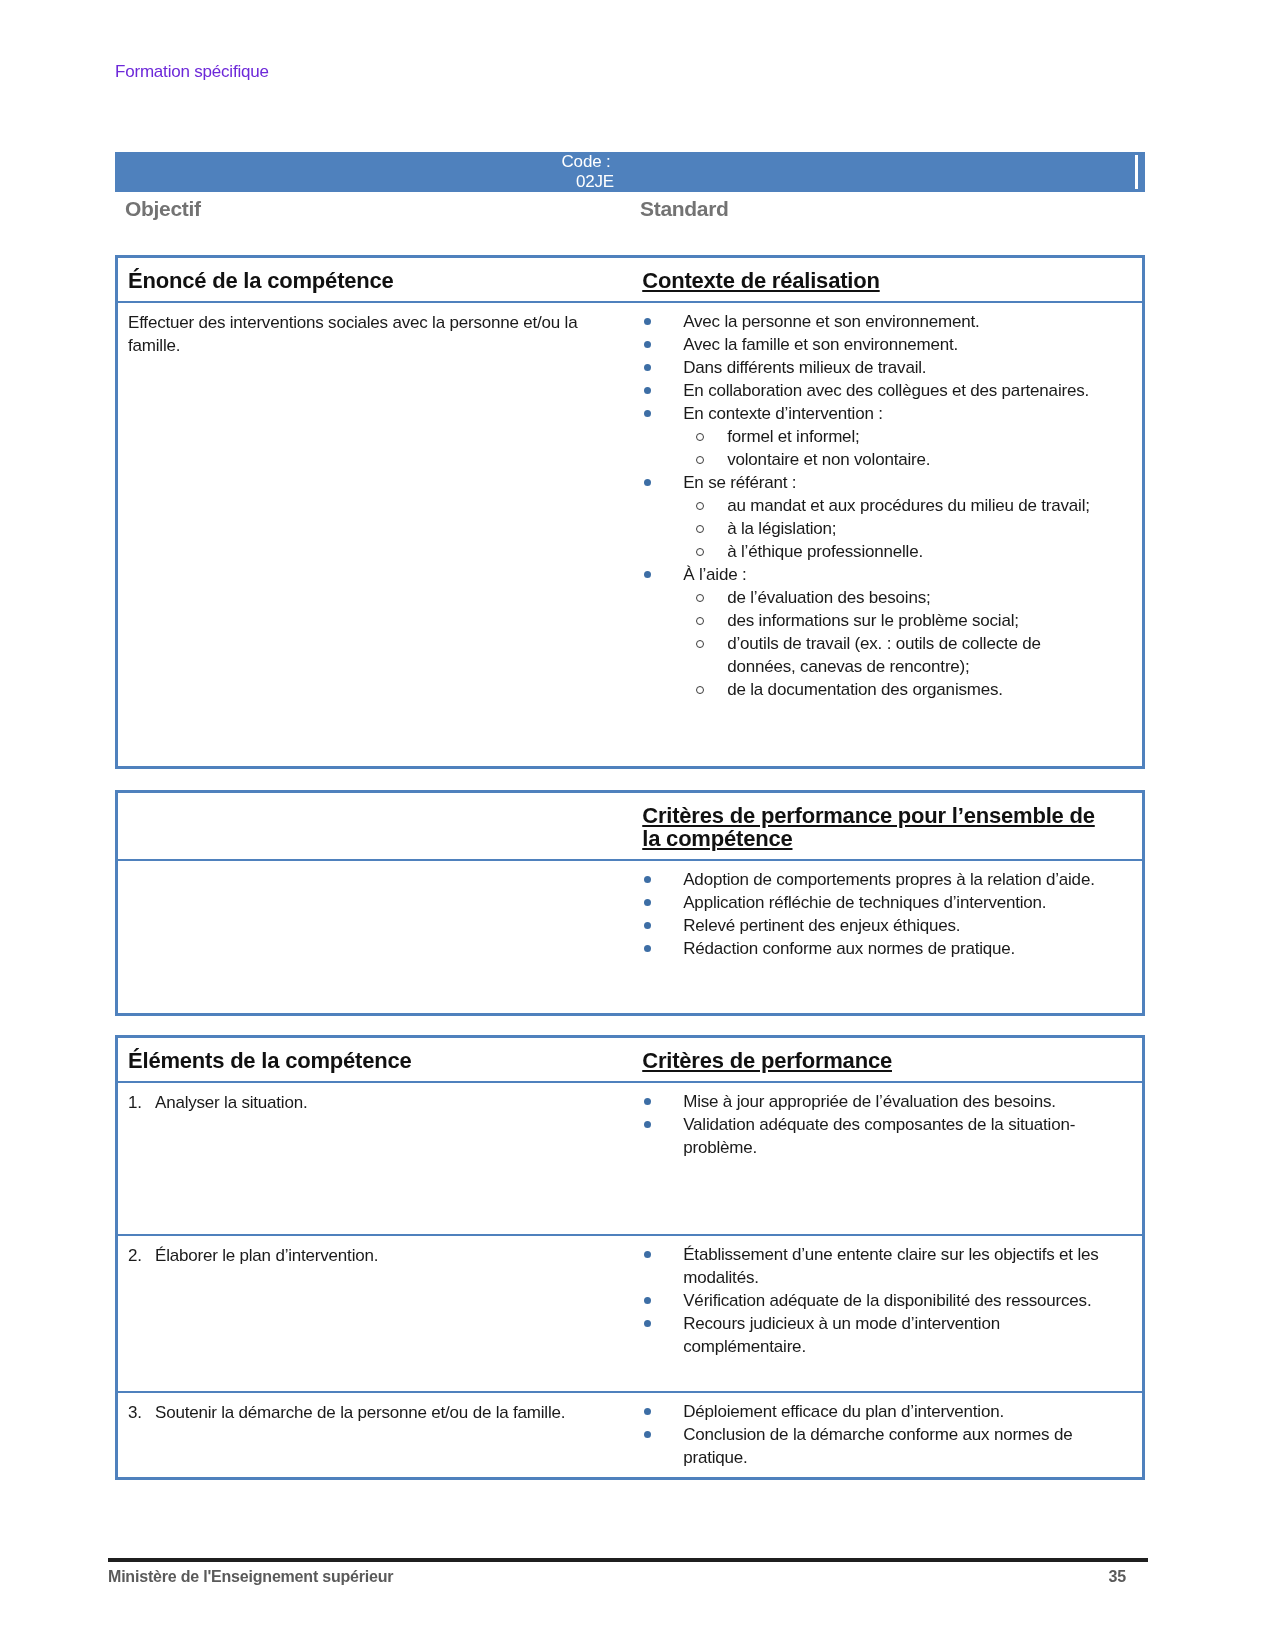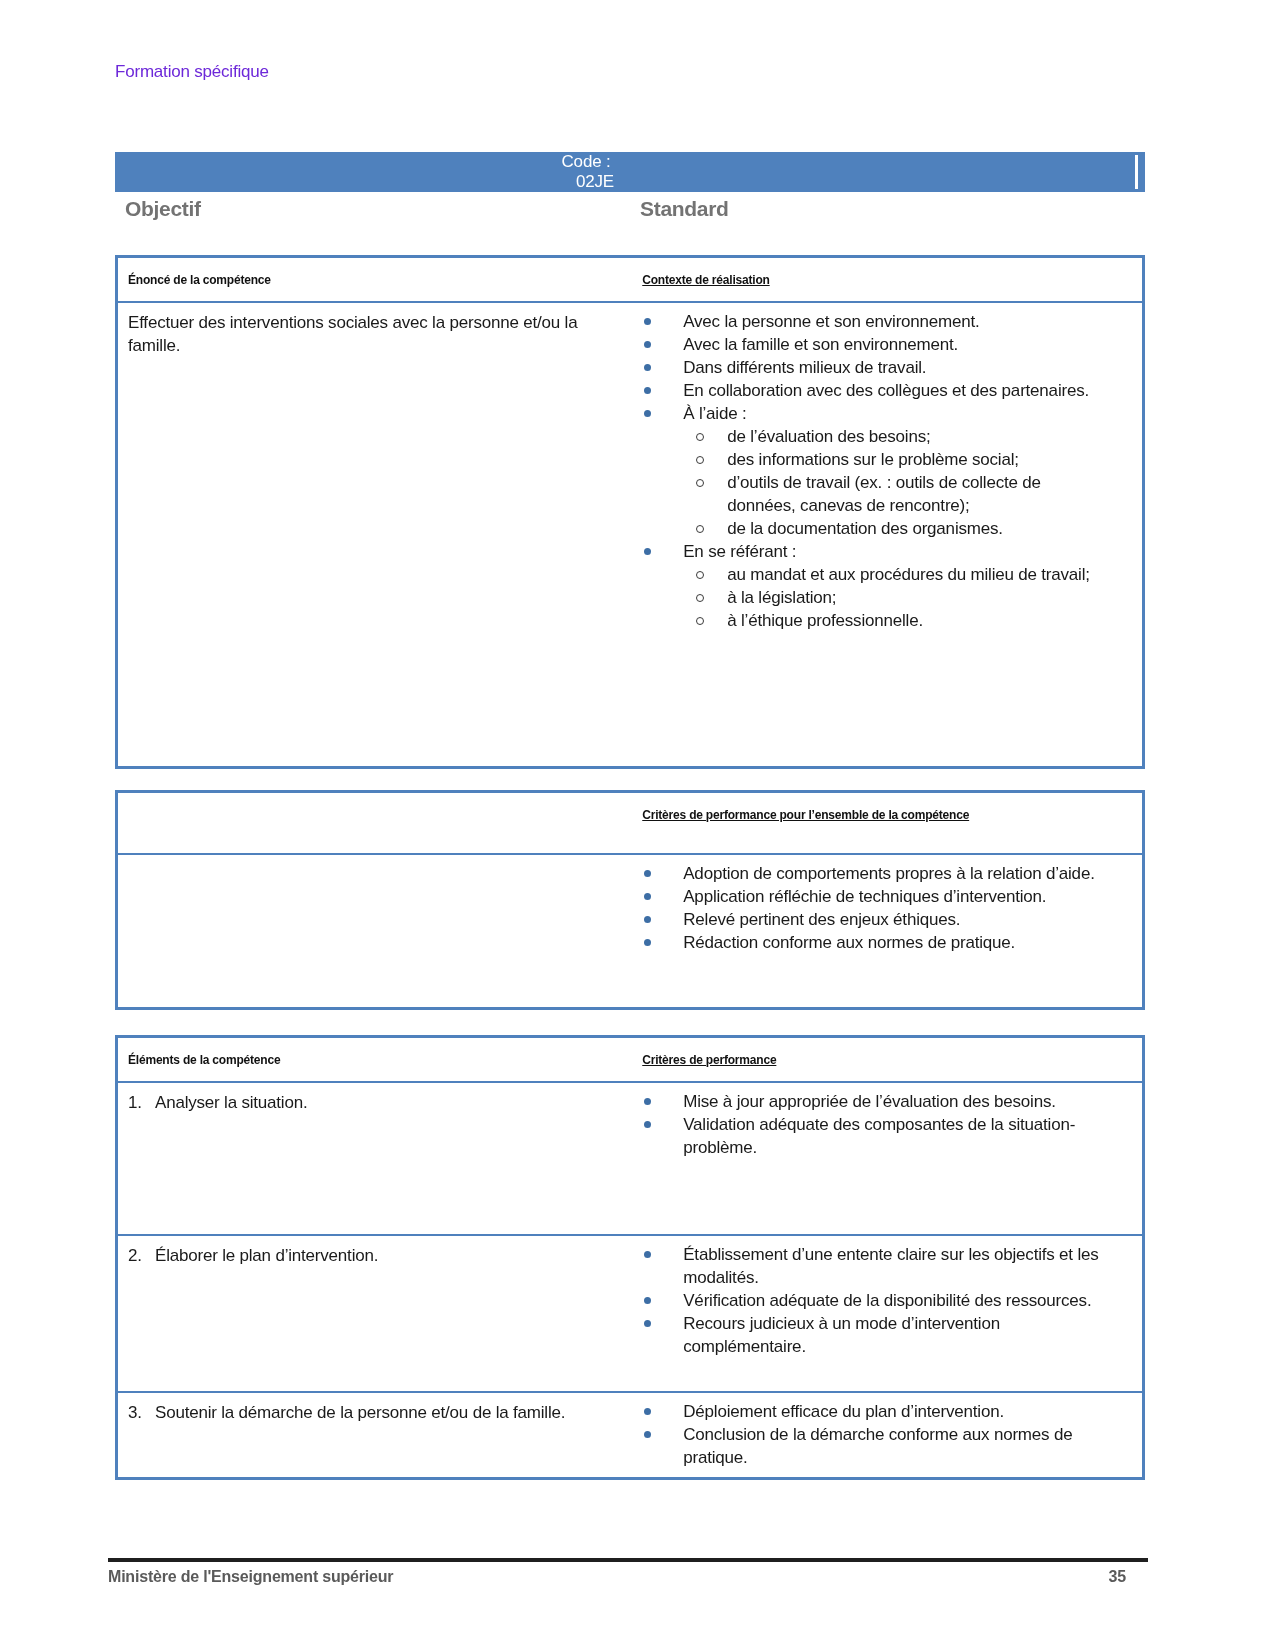--- a/index.html
+++ b/index.html
@@ -24,21 +24,21 @@
   .heading{font-size:21px;font-weight:bold;color:#737373;letter-spacing:-0.3px;}
   .heading-objectif{top:197px;left:125px;}
   .heading-standard{top:197px;left:640px;}
   
   .tbl{left:115px;width:1030px;border:3px solid #4f81bd;box-sizing:border-box;background:#fff;}
   .tbl1{top:255px;}
   .tbl2{top:790px;}
   .tbl3{top:1035px;}
   .row{display:grid;grid-template-columns:51% 49%;box-sizing:border-box;}
   .hrow{border-bottom:2px solid #4f81bd;}
-  .hcell{font-size:12px;font-weight:bold;color:#111;line-height:23px;box-sizing:border-box;}
+  .hcell{font-size:22px;font-weight:bold;color:#111;line-height:23px;box-sizing:border-box;}
   .hcell.l{padding:11px 20px 9px 10px;}
   .hcell.r{padding:11px 30px 9px 2px;text-decoration:underline;}
   .cellL{font-size:17px;line-height:23px;box-sizing:border-box;padding:8px 60px 8px 10px;}
   .cellR{box-sizing:border-box;padding:7px 40px 8px 0;}
   .t1-body{min-height:463px;}
   .t2-head{min-height:62px;}
   .t2-body{min-height:152px;}
   .t3-hrow{min-height:40px;}
   .t3-row1{min-height:151px;}
   .t3-row2{min-height:157px;}
@@ -98,54 +98,68 @@
         </div>
         <div class="b1">
           <span class="dot"></span>
           <div>
             <div>En collaboration avec des collègues et des partenaires.</div>
           </div>
         </div>
         <div class="b1">
           <span class="dot"></span>
           <div>
+            <div>En contexte d’intervention :</div>
+            <div class="b2">
+              <span class="circ"></span>
+              <div>formel et informel;</div>
+            </div>
+            <div class="b2">
+              <span class="circ"></span>
+              <div>volontaire et non volontaire.</div>
+            </div>
+          </div>
+        </div>
+        <div class="b1">
+          <span class="dot"></span>
+          <div>
+            <div>En se référant :</div>
+            <div class="b2">
+              <span class="circ"></span>
+              <div>au mandat et aux procédures du milieu de travail;</div>
+            </div>
+            <div class="b2">
+              <span class="circ"></span>
+              <div>à la législation;</div>
+            </div>
+            <div class="b2">
+              <span class="circ"></span>
+              <div>à l’éthique professionnelle.</div>
+            </div>
+          </div>
+        </div>
+        <div class="b1">
+          <span class="dot"></span>
+          <div>
             <div>À l’aide :</div>
             <div class="b2">
               <span class="circ"></span>
               <div>de l’évaluation des besoins;</div>
             </div>
             <div class="b2">
               <span class="circ"></span>
               <div>des informations sur le problème social;</div>
             </div>
             <div class="b2">
               <span class="circ"></span>
               <div>d’outils de travail (ex. : outils de collecte de données, canevas de rencontre);</div>
             </div>
             <div class="b2">
               <span class="circ"></span>
               <div>de la documentation des organismes.</div>
-            </div>
-          </div>
-        </div>
-        <div class="b1">
-          <span class="dot"></span>
-          <div>
-            <div>En se référant :</div>
-            <div class="b2">
-              <span class="circ"></span>
-              <div>au mandat et aux procédures du milieu de travail;</div>
-            </div>
-            <div class="b2">
-              <span class="circ"></span>
-              <div>à la législation;</div>
-            </div>
-            <div class="b2">
-              <span class="circ"></span>
-              <div>à l’éthique professionnelle.</div>
             </div>
           </div>
         </div>
       </div>
   </div>
 </div>
 
 <div class="abs tbl tbl2">
   <div class="row hrow t2-head">
     <div class="hcell l"></div>

